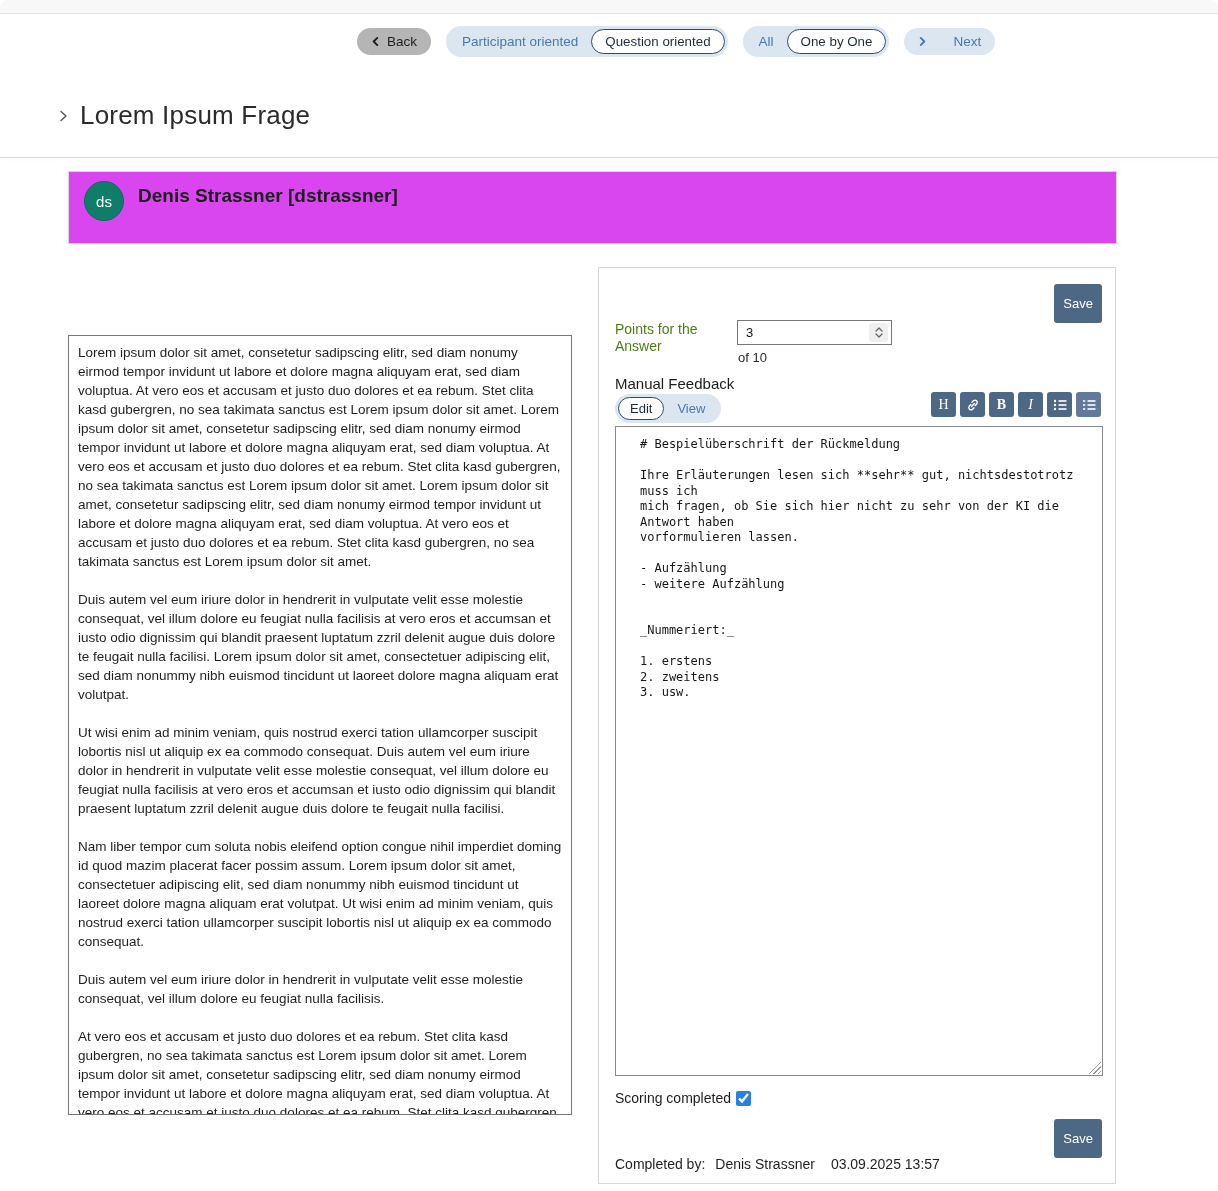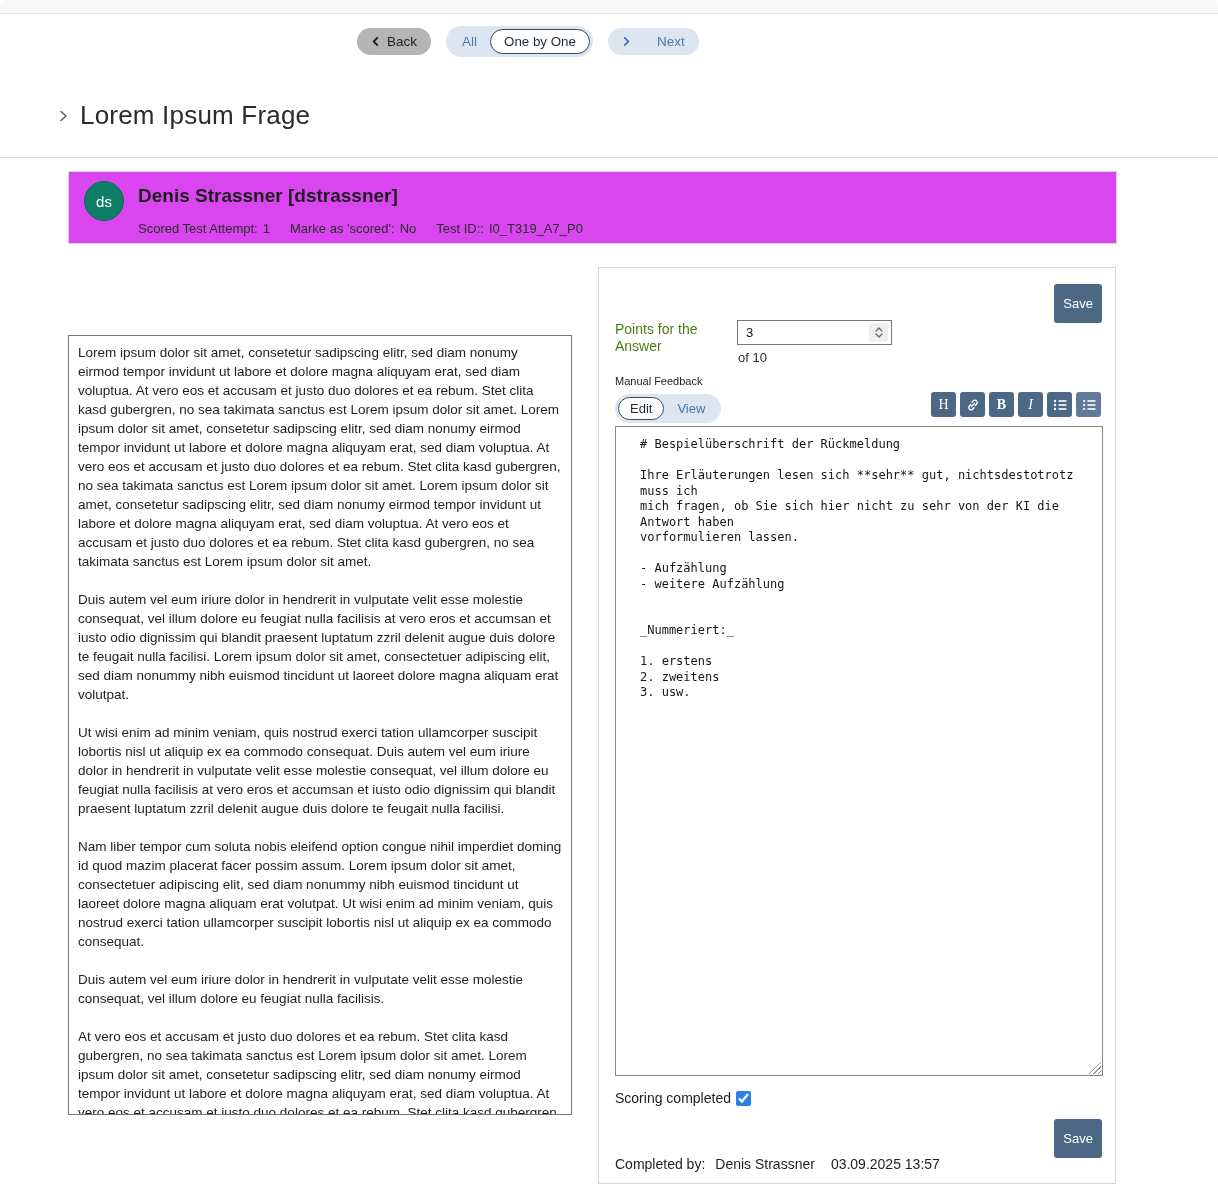--- a/index.html
+++ b/index.html
@@ -45,21 +45,21 @@
   .save-top { top:16px; }
   .save-bottom { top:851px; }
 
   .points-label { position:absolute; left:16px; top:53px; width:112px; font-size:14px; line-height:17px; color:#4d7c0f; }
   .points-input { position:absolute; left:138px; top:52px; width:155px; height:25px; border:1px solid #767676; background:#fff; display:flex; align-items:center; }
   .points-value { flex:1; padding-left:8px; font-size:13px; color:#111; }
   .spinner { width:19px; height:19px; margin-right:3px; background:#efefef; border-radius:3px; display:flex; flex-direction:column; align-items:center; justify-content:center; gap:1px; cursor:pointer; }
   .spinner svg { display:block; }
   .points-max { position:absolute; left:139px; top:82px; font-size:13px; color:#2b2b2b; }
 
-  .feedback-label { position:absolute; left:16px; top:107px; font-size:11px; color:#1c1c1c; }
+  .feedback-label { position:absolute; left:16px; top:107px; font-size:15px; color:#1c1c1c; }
   .seg-editor { position:absolute; left:16px; top:126px; }
   .seg-editor .seg-on { padding:3px 11px; font-size:13px; }
   .seg-editor .seg-off { padding:3px 13px; font-size:13px; }
 
   .fmt-row { position:absolute; top:124px; right:14px; display:flex; gap:4px; }
   .fmt { width:25px; height:25px; background:#4d6884; border:none; border-radius:3px; color:#fff; display:flex; align-items:center; justify-content:center; cursor:pointer; font-family:"Liberation Serif", serif; font-size:14px; }
   .fmt.bold span { font-weight:700; }
   .fmt.italic span { font-style:italic; }
   .fmt.muted { background:#62799a; }
 
@@ -84,20 +84,24 @@
   <div class="topstrip"></div>
 
   <div class="toolbar">
     <button class="btn-pill btn-back">
       <svg class="chev" viewBox="0 0 10 10">
           <path d="M7 1 L3 5 L7 9" fill="none" stroke="#1c1c1c" stroke-width="2" stroke-linecap="round" stroke-linejoin="round"></path>
         </svg>
       <span>Back</span>
     </button>
 
+    <div class="seg">
+      <button class="seg-off">Participant oriented</button>
+      <button class="seg-on">Question oriented</button>
+    </div>
 
     <div class="seg">
       <button class="seg-off">All</button>
       <button class="seg-on">One by One</button>
     </div>
 
     <button class="btn-pill btn-next">
       <svg class="chev" viewBox="0 0 10 10">
           <path d="M3 1 L7 5 L3 9" fill="none" stroke="#4a78ad" stroke-width="2" stroke-linecap="round" stroke-linejoin="round"></path>
         </svg>
@@ -110,34 +114,20 @@
         <path d="M4 1.5 L9 6 L4 10.5" fill="none" stroke="#555" stroke-width="1.4" stroke-linecap="round" stroke-linejoin="round"></path>
       </svg>
     <h1>Lorem Ipsum Frage</h1>
   </div>
 
   <div class="header-divider"></div>
 
   <div class="user-card">
     <div class="avatar">ds</div>
     <div class="user-name">Denis Strassner [dstrassner]</div>
-    <div class="user-meta">
-      <span class="pair">
-        <span>Scored Test Attempt:</span>
-        <span>1</span>
-      </span>
-      <span class="pair">
-        <span>Marke as 'scored':</span>
-        <span>No</span>
-      </span>
-      <span class="pair">
-        <span>Test ID::</span>
-        <span>I0_T319_A7_P0</span>
-      </span>
-    </div>
   </div>
 
   <textarea class="answer-area" spellcheck="false" style="">Lorem ipsum dolor sit amet, consetetur sadipscing elitr, sed diam nonumy eirmod tempor invidunt ut labore et dolore magna aliquyam erat, sed diam voluptua. At vero eos et accusam et justo duo dolores et ea rebum. Stet clita kasd gubergren, no sea takimata sanctus est Lorem ipsum dolor sit amet. Lorem ipsum dolor sit amet, consetetur sadipscing elitr, sed diam nonumy eirmod tempor invidunt ut labore et dolore magna aliquyam erat, sed diam voluptua. At vero eos et accusam et justo duo dolores et ea rebum. Stet clita kasd gubergren, no sea takimata sanctus est Lorem ipsum dolor sit amet. Lorem ipsum dolor sit amet, consetetur sadipscing elitr, sed diam nonumy eirmod tempor invidunt ut labore et dolore magna aliquyam erat, sed diam voluptua. At vero eos et accusam et justo duo dolores et ea rebum. Stet clita kasd gubergren, no sea takimata sanctus est Lorem ipsum dolor sit amet.
 
 Duis autem vel eum iriure dolor in hendrerit in vulputate velit esse molestie consequat, vel illum dolore eu feugiat nulla facilisis at vero eros et accumsan et iusto odio dignissim qui blandit praesent luptatum zzril delenit augue duis dolore te feugait nulla facilisi. Lorem ipsum dolor sit amet, consectetuer adipiscing elit, sed diam nonummy nibh euismod tincidunt ut laoreet dolore magna aliquam erat volutpat.
 
 Ut wisi enim ad minim veniam, quis nostrud exerci tation ullamcorper suscipit lobortis nisl ut aliquip ex ea commodo consequat. Duis autem vel eum iriure dolor in hendrerit in vulputate velit esse molestie consequat, vel illum dolore eu feugiat nulla facilisis at vero eros et accumsan et iusto odio dignissim qui blandit praesent luptatum zzril delenit augue duis dolore te feugait nulla facilisi.
 
 Nam liber tempor cum soluta nobis eleifend option congue nihil imperdiet doming id quod mazim placerat facer possim assum. Lorem ipsum dolor sit amet, consectetuer adipiscing elit, sed diam nonummy nibh euismod tincidunt ut laoreet dolore magna aliquam erat volutpat. Ut wisi enim ad minim veniam, quis nostrud exerci tation ullamcorper suscipit lobortis nisl ut aliquip ex ea commodo consequat.
 

